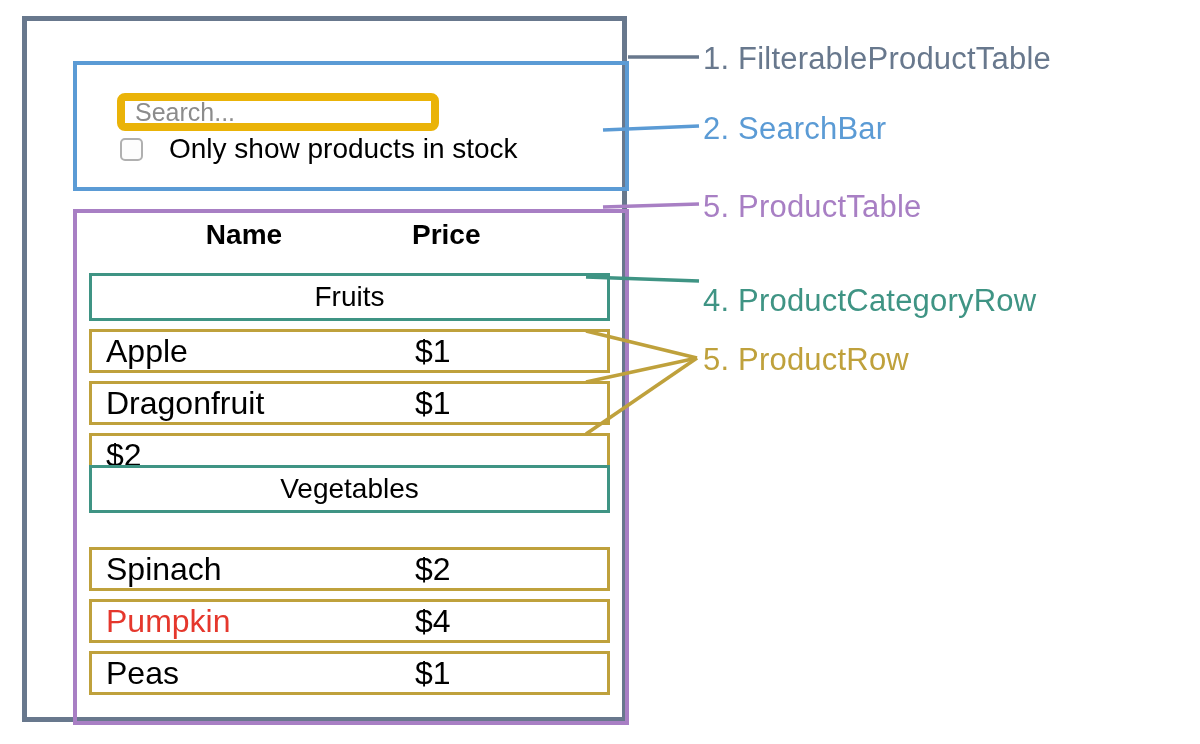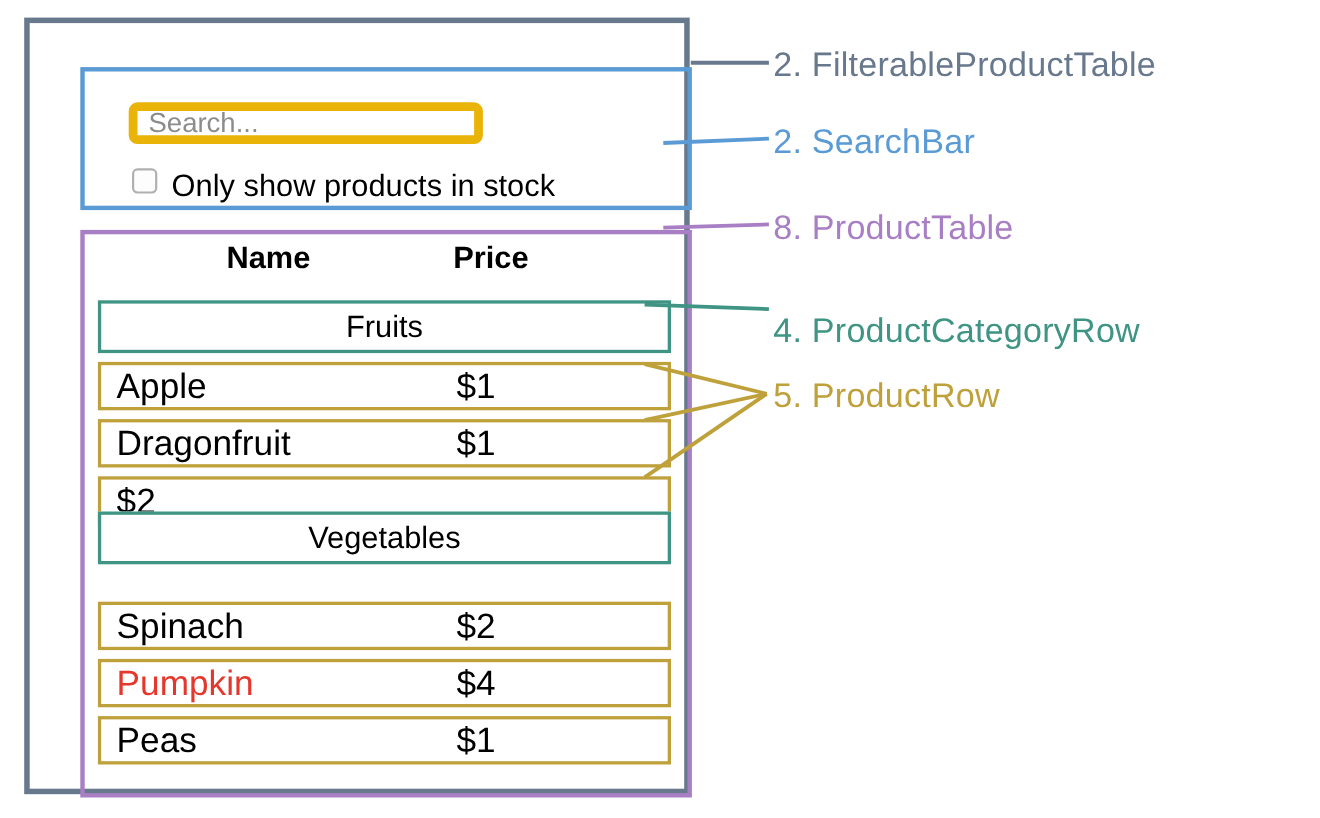--- a/index.html
+++ b/index.html
@@ -36,22 +36,22 @@
     position: absolute;
     left: 90px; top: 72px; width: 322px; height: 38px;
     border: 8px solid #eab308; border-radius: 8px;
     font-size: 25px; padding: 0 10px; color: #222;
     font-family: "Liberation Sans", sans-serif;
     outline: none; background: #fff;
   }
   .search-input::placeholder { color: #8c8c8c; }
 
   .stock-row {
-    left: 93px; top: 132px;
-    display: flex; align-items: flex-start; gap: 13px;
+    left: 93px; top: 112px;
+    display: flex; align-items: center; gap: 26px;
   }
   .checkbox {
     width: 23px; height: 23px;
     border: 2px solid #b0b0b0; border-radius: 5px;
     background: #fdfdfd; flex: none;
   }
   .stock-label { font-size: 28px; color: #000; white-space: nowrap; }
 
   
   .thead { left: 62px; top: 198px; width: 521px; height: 40px; }
@@ -176,19 +176,19 @@
   <svg class="connectors" viewBox="0 0 1200 744" xmlns="http://www.w3.org/2000/svg">
     <line class="ln-filterable" x1="628" y1="57" x2="699" y2="57"></line>
     <line class="ln-searchbar" x1="603" y1="130" x2="699" y2="126"></line>
     <line class="ln-table" x1="603" y1="207" x2="699" y2="204"></line>
     <line class="ln-category" x1="586" y1="277" x2="699" y2="281"></line>
     <line class="ln-prodrow" x1="586" y1="331" x2="697" y2="358"></line>
     <line class="ln-prodrow" x1="586" y1="382" x2="697" y2="358"></line>
     <line class="ln-prodrow" x1="586" y1="434" x2="697" y2="358"></line>
   </svg>
 
-  <div class="label label-1">2. FilterableProductTable</div>
+  <div class="label label-1">1. FilterableProductTable</div>
   <div class="label label-2">2. SearchBar</div>
-  <div class="label label-3">8. ProductTable</div>
+  <div class="label label-3">5. ProductTable</div>
   <div class="label label-4">4. ProductCategoryRow</div>
   <div class="label label-5">5. ProductRow</div>
 
 </div>
 
 </body></html>

